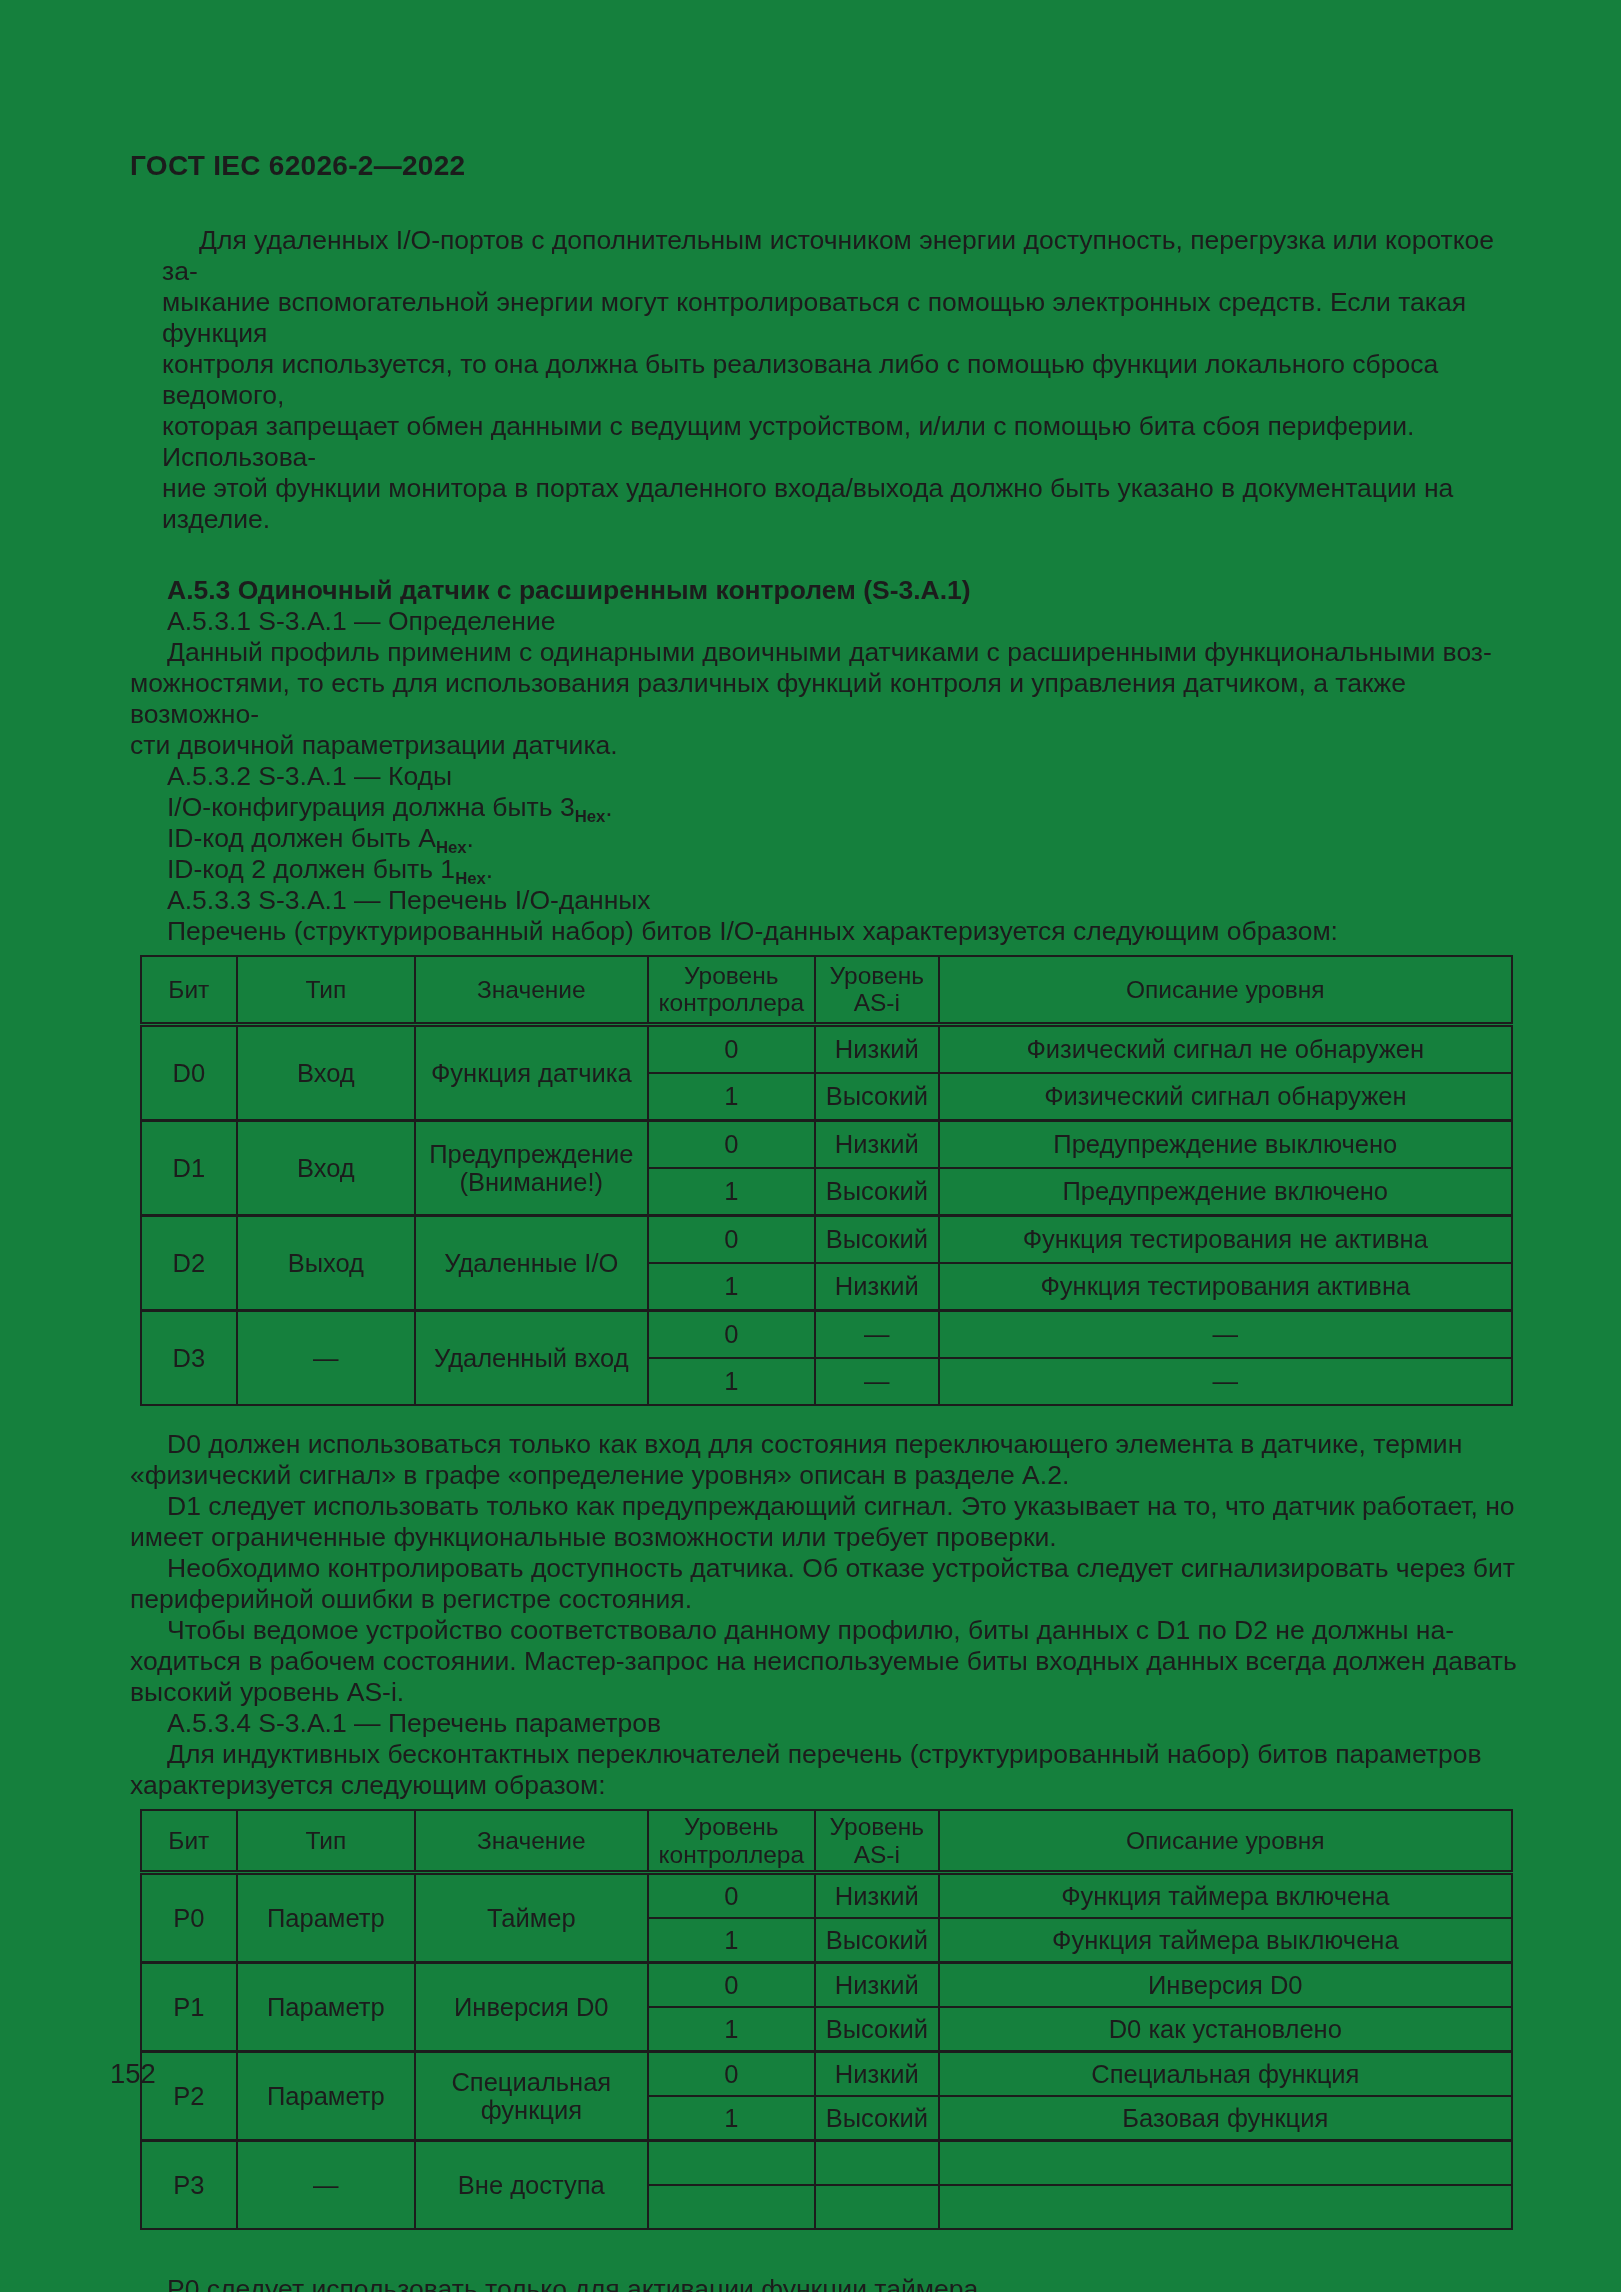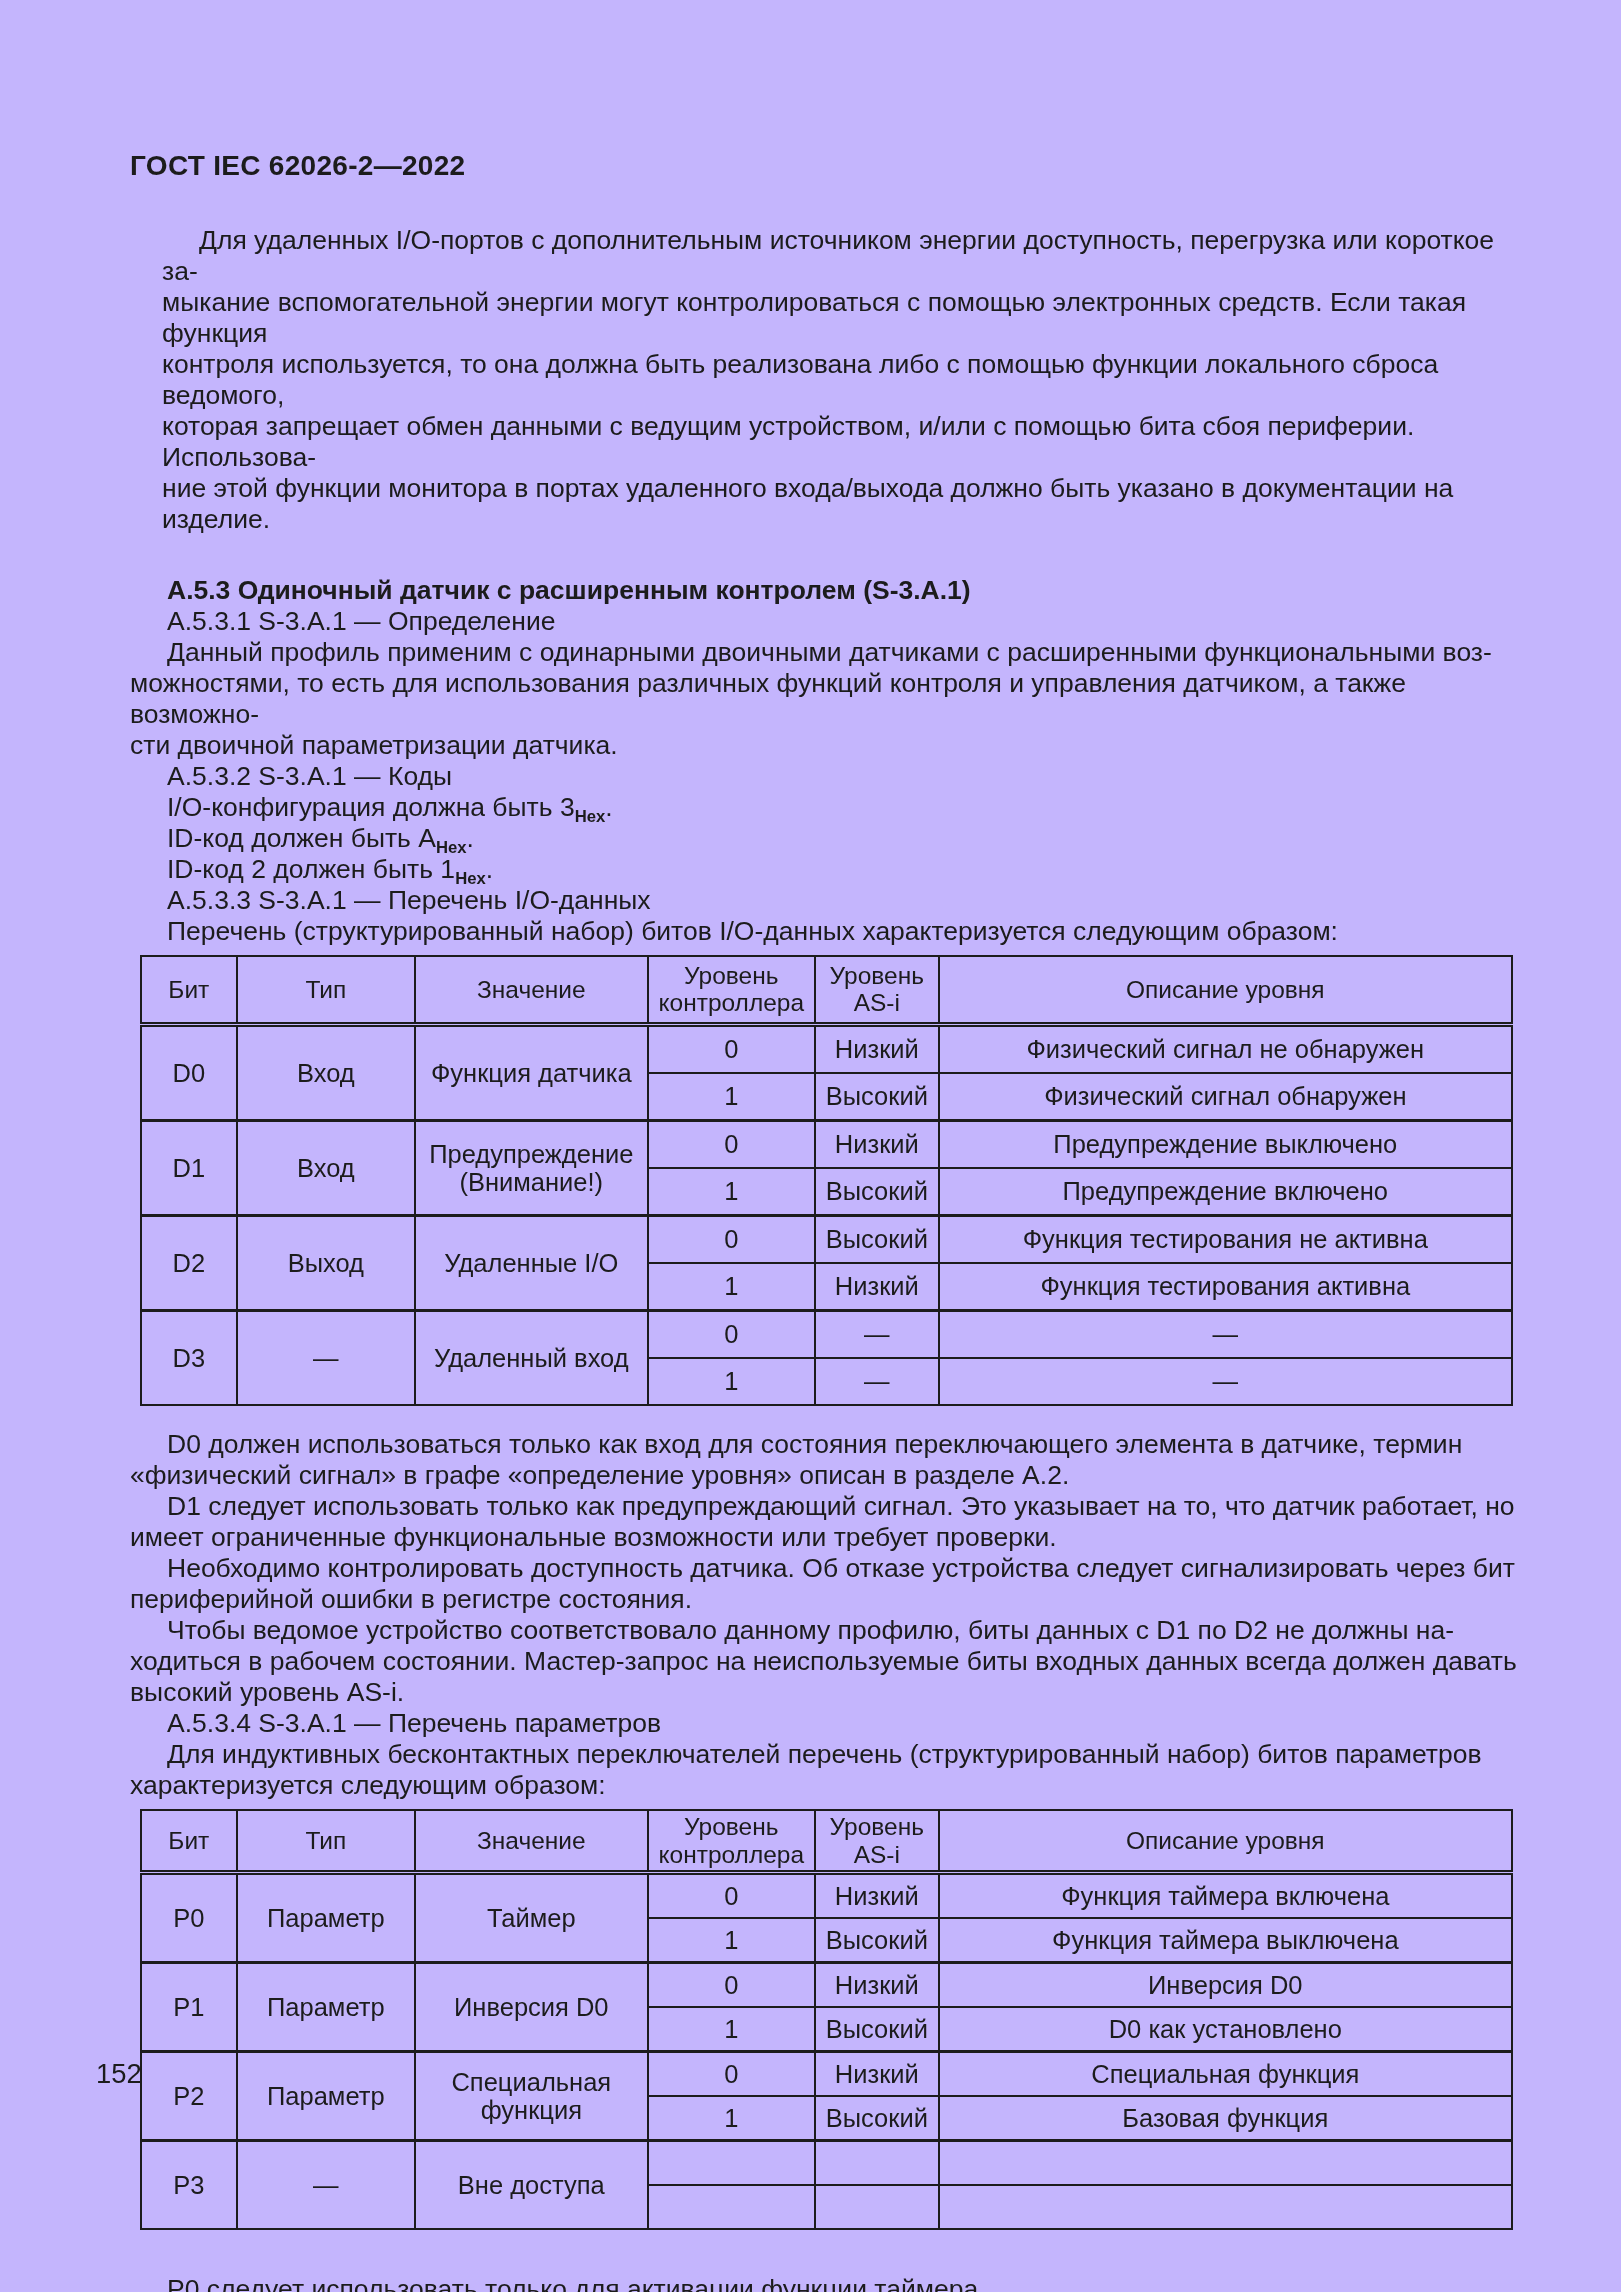--- a/index.html
+++ b/index.html
@@ -1,21 +1,21 @@
 <!DOCTYPE html>
 <html lang="ru"><head>
 <meta charset="utf-8">
 <style>
   html,body { margin:0; padding:0; background:#e8e8e8; }
   .page {
     position: relative;
     width: 1621px;
     height: 2293px;
     margin: 0 auto;
-    background: #c4b5fd;
+    background: #15803d;
     font-family: "Liberation Sans", sans-serif;
     color: #1c1c1c;
     overflow: hidden;
   }
   .content {
     position: absolute;
     left: 130px;
     top: 149px;
     width: 1394px;
   }
@@ -66,21 +66,21 @@
   table.t1 td { height: 43px; }
   table.t2 th { height: 53px; }
   table.t2 td { height: 40px; }
   tr.blockstart td { border-top: 3.9px solid #1c1c1c; }
   tr.subrow td { border-top: 2.9px solid #1c1c1c; }
   .after-table { margin-top: 23.5px; }
   .before-table2 { margin-bottom: 0; }
   .final-note { margin-top: 44px; }
   .page-number {
     position: absolute;
-    left: 96px;
+    left: 110px;
     top: 2058px;
     font-size: 27.4px;
   }
 </style>
 </head>
 <body>
 
 <div class="page">
   <div class="content">
 

